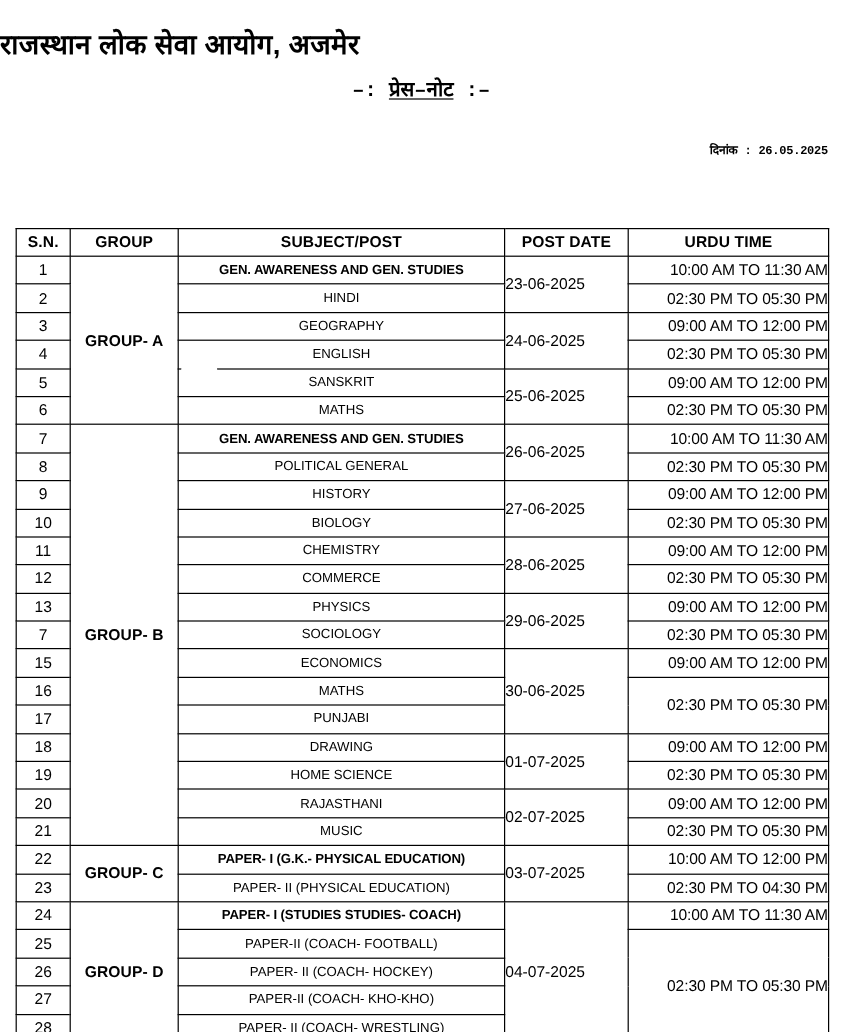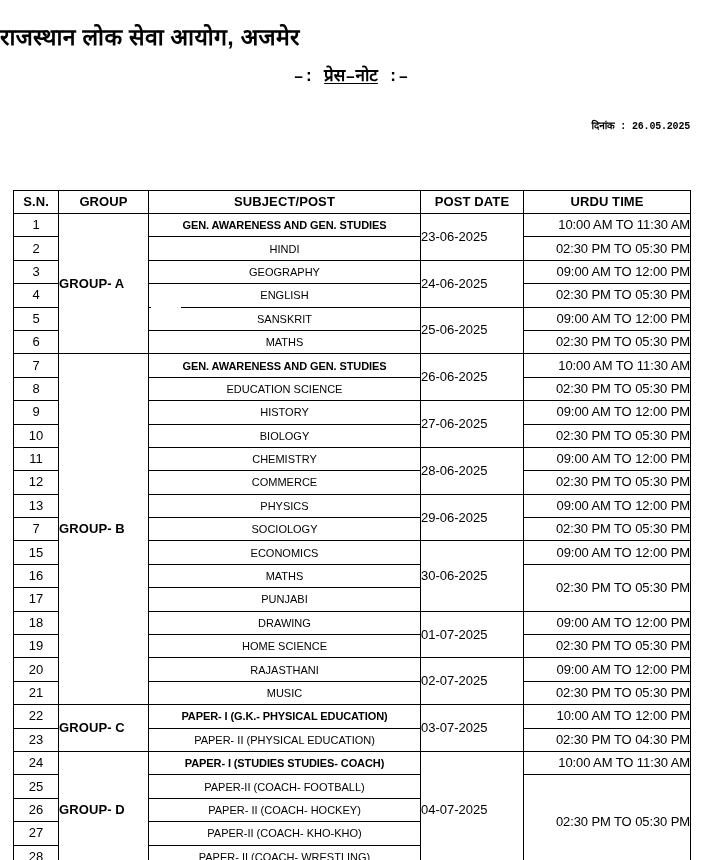--- a/index.html
+++ b/index.html
@@ -109,20 +109,21 @@
   col.c-grp   { width: 90px; }
   col.c-sub   { width: 272px; }
   col.c-date  { width: 103px; }
   col.c-time  { width: 167px; }
 
   td.sn {
     text-align: center;
     font-size: 13px;
   }
   td.grp {
+    text-align: center;
     font-weight: bold;
     font-size: 13px;
     letter-spacing: 0.1px;
   }
   td.sub {
     text-align: center;
     padding-left: 7px;
     font-size: 11px;
     white-space: nowrap;
   }
@@ -226,21 +227,21 @@
           </tr>
           <tr>
             <td class="sn">7</td>
             <td class="grp" rowspan="15">GROUP- B</td>
             <td class="sub bold">GEN.  AWARENESS AND GEN. STUDIES</td>
             <td class="date" rowspan="2">26-06-2025</td>
             <td class="time" rowspan="1">10:00 AM TO 11:30 AM</td>
           </tr>
           <tr>
             <td class="sn">8</td>
-            <td class="sub">EDUCATION SCIENCE</td>
+            <td class="sub">POLITICAL GENERAL</td>
             <td class="time" rowspan="1">02:30 PM TO 05:30 PM</td>
           </tr>
           <tr>
             <td class="sn">9</td>
             <td class="sub">HISTORY</td>
             <td class="date" rowspan="2">27-06-2025</td>
             <td class="time" rowspan="1">09:00 AM TO 12:00 PM</td>
           </tr>
           <tr>
             <td class="sn">10</td>

